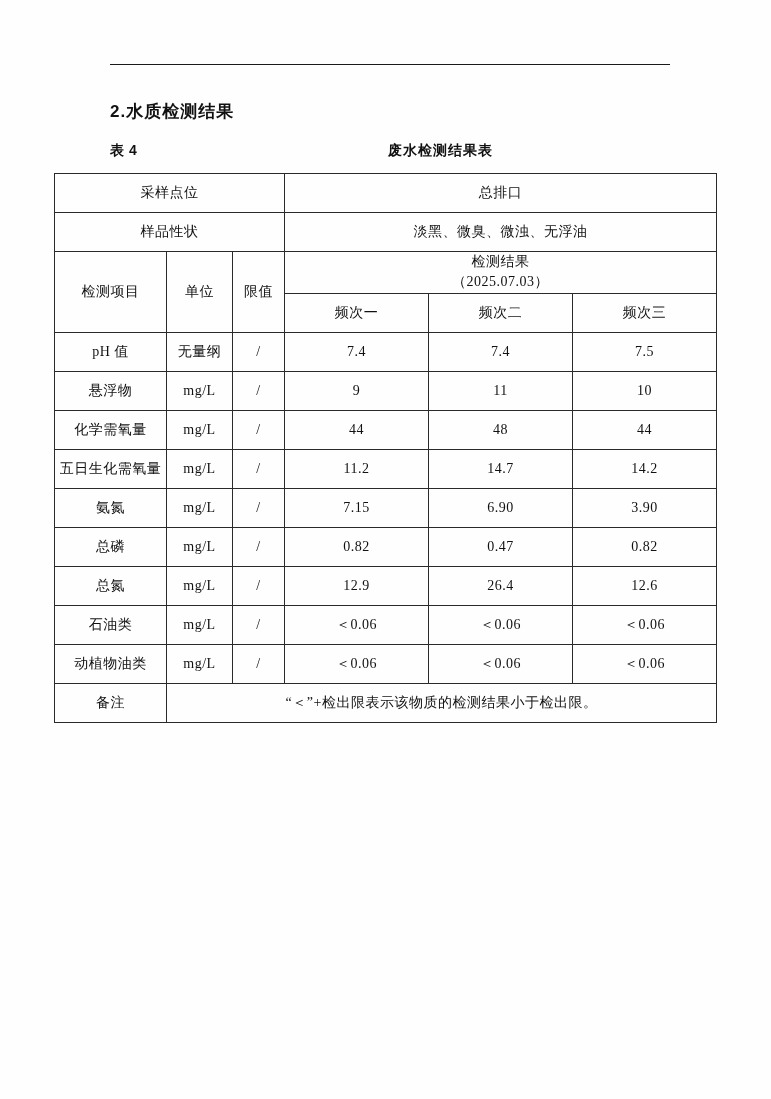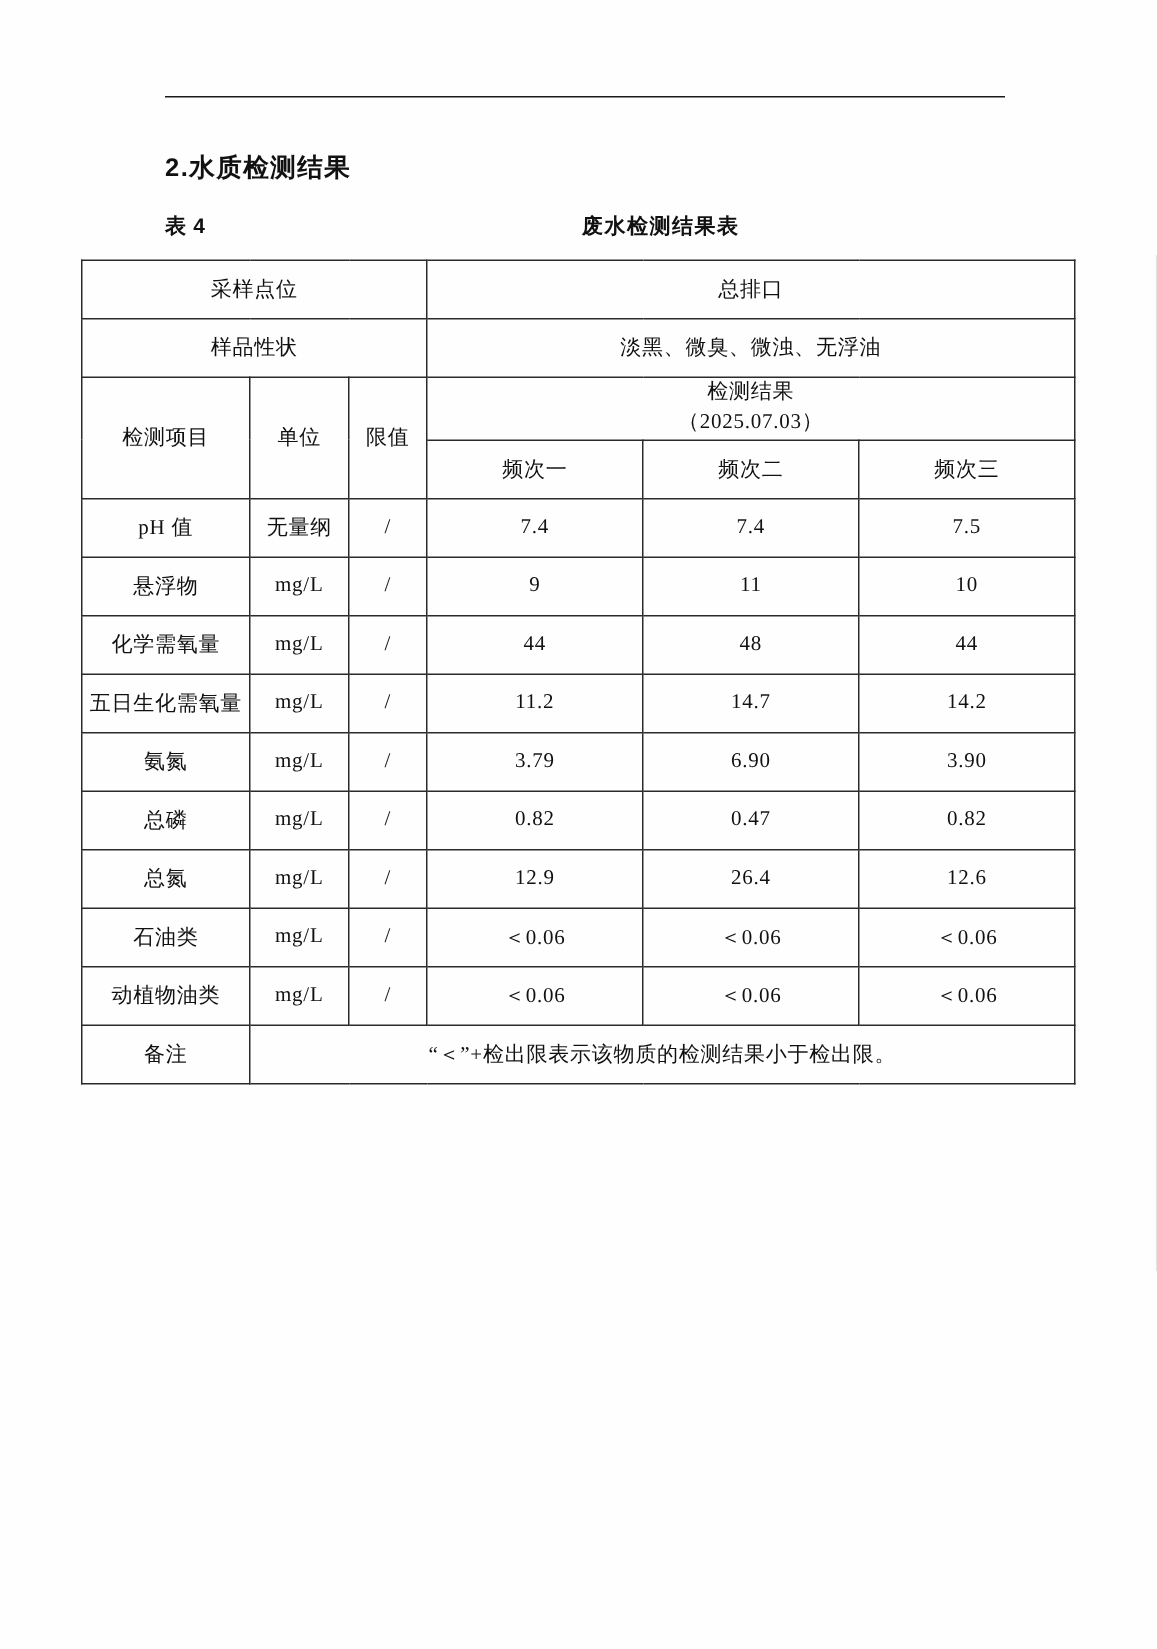--- a/index.html
+++ b/index.html
@@ -205,21 +205,21 @@
           <td>mg/L</td>
           <td>/</td>
           <td>11.2</td>
           <td>14.7</td>
           <td>14.2</td>
         </tr>
         <tr>
           <td>氨氮</td>
           <td>mg/L</td>
           <td>/</td>
-          <td>3.79</td>
+          <td>7.15</td>
           <td>6.90</td>
           <td>3.90</td>
         </tr>
         <tr>
           <td>总磷</td>
           <td>mg/L</td>
           <td>/</td>
           <td>0.82</td>
           <td>0.47</td>
           <td>0.82</td>

